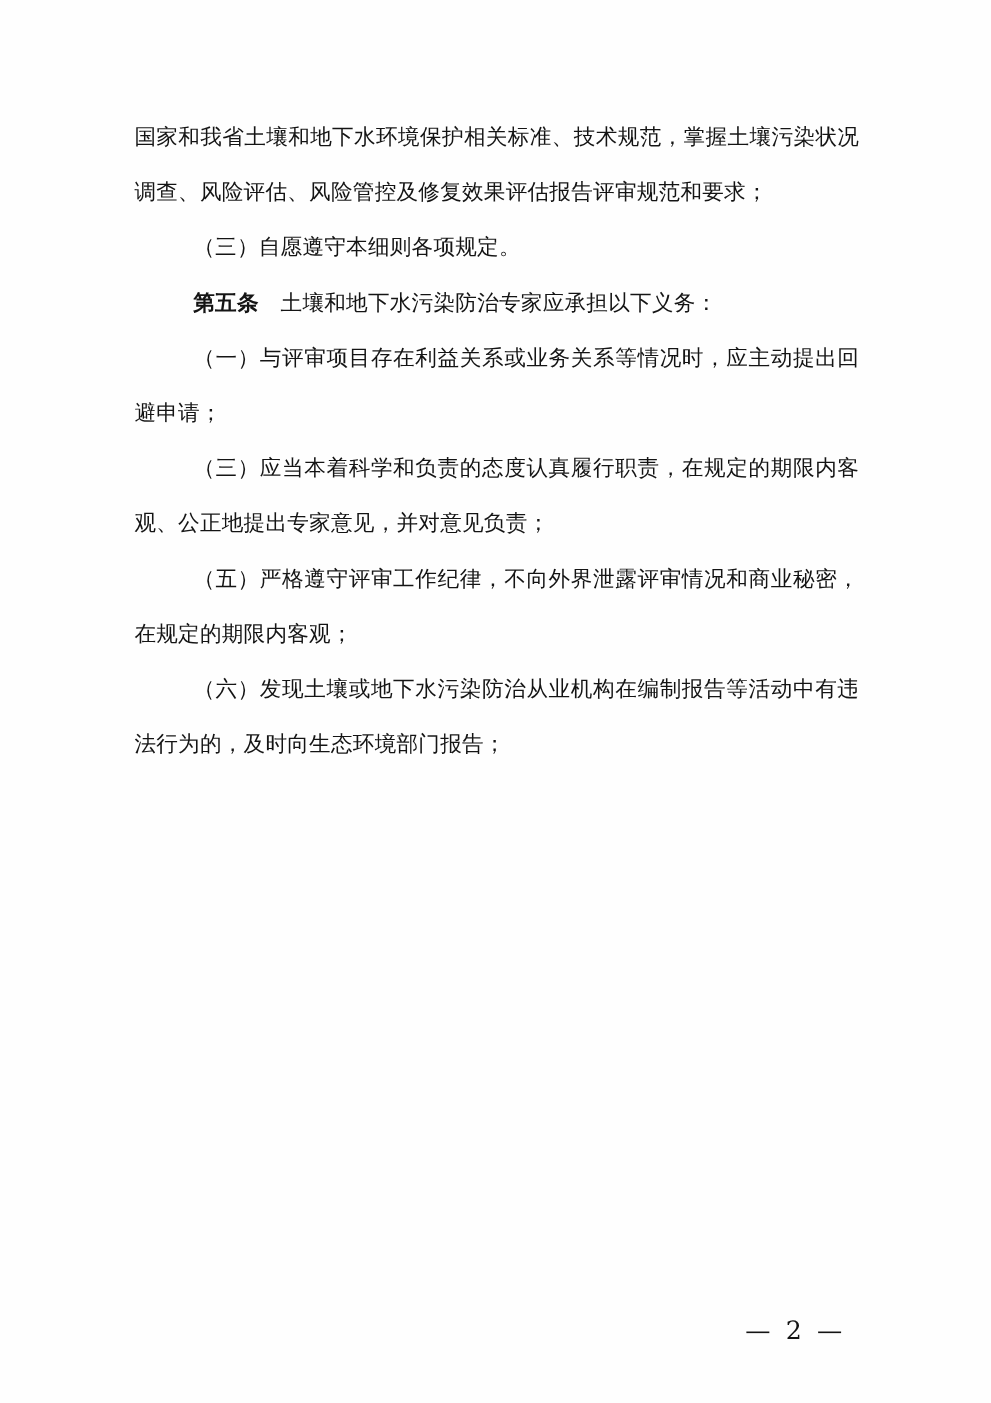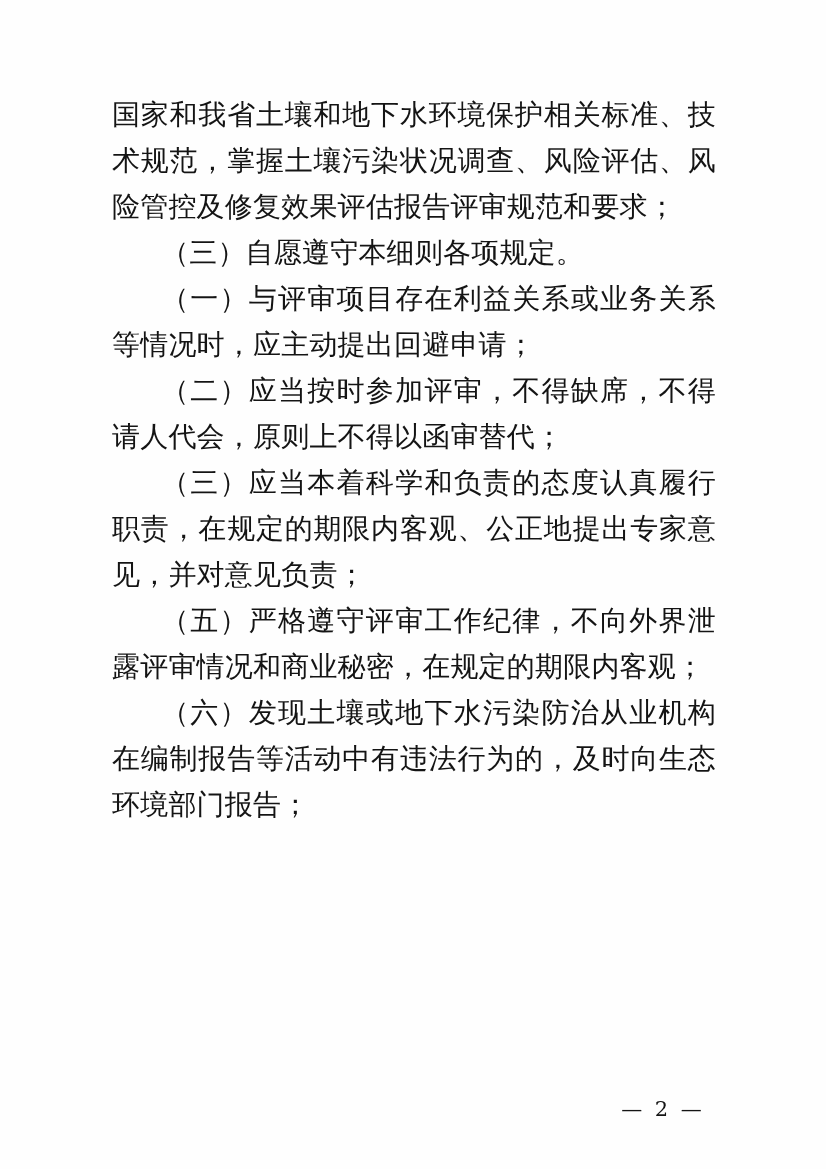--- a/index.html
+++ b/index.html
@@ -22,21 +22,21 @@
     height: 1169px;
     background: #fefefe;
   }
   #content {
     position: absolute;
     left: 112px;
     top: 92px;
     width: 604px;
   }
   .para {
-    font-size: 28px;
+    font-size: 18px;
     line-height: 46px;
     letter-spacing: 0.2px;
     text-align: justify;
     text-justify: inter-ideograph;
     margin: 0;
     text-indent: 0;
     font-weight: 400;
     color: #141414;
   }
   .para.indent {
@@ -72,24 +72,24 @@
 
 <div id="page">
 
   <div id="content">
 
     <p class="para cont">国家和我省土壤和地下水环境保护相关标准、技术规范，掌握土壤污染状况调查、风险评估、风险管控及修复效果评估报告评审规范和要求；</p>
 
 
     <p class="para indent">（三）自愿遵守本细则各项规定。</p>
 
+    <p class="para indent"><span class="article-head">第五条</span><span class="article-body">　土壤和地下水污染防治专家应承担以下义务：</span></p>
 
     <p class="para indent">（一）与评审项目存在利益关系或业务关系等情况时，应主动提出回避申请；</p>
 
-    <p class="para indent">（二）应当按时参加评审，不得缺席，不得请人代会，原则上不得以函审替代；</p>
 
     <p class="para indent">（三）应当本着科学和负责的态度认真履行职责，在规定的期限内客观、公正地提出专家意见，并对意见负责；</p>
 
 
     <p class="para indent">（五）严格遵守评审工作纪律，不向外界泄露评审情况和商业秘密，在规定的期限内客观；</p>
 
     <p class="para indent">（六）发现土壤或地下水污染防治从业机构在编制报告等活动中有违法行为的，及时向生态环境部门报告；</p>
 
   </div>
 

